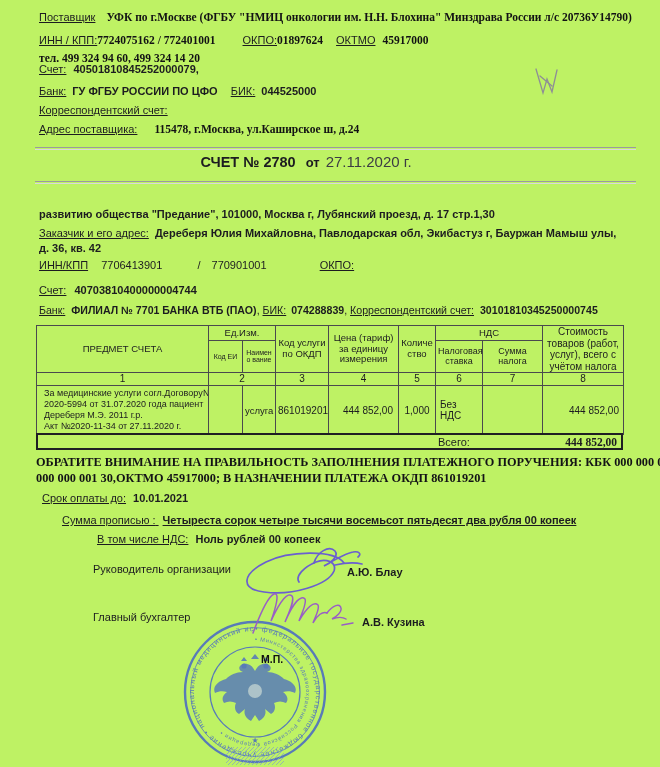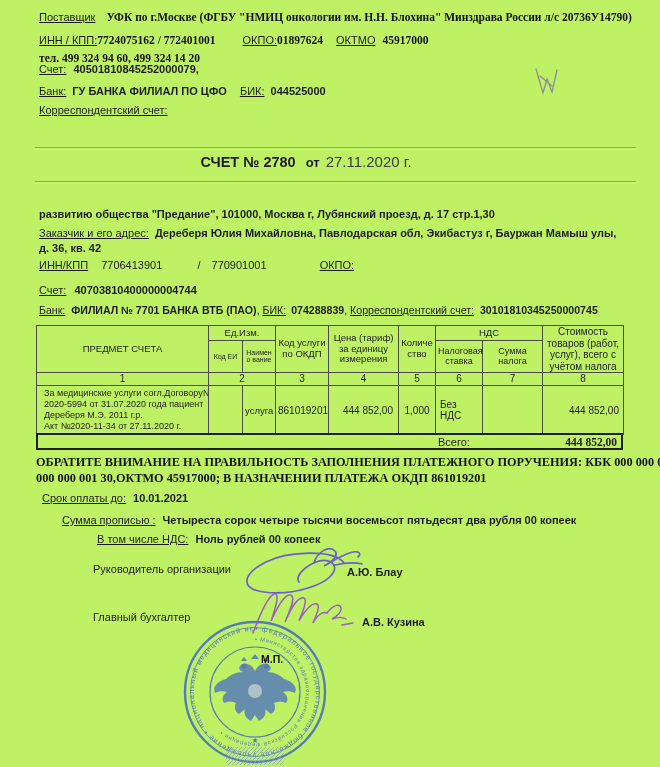--- a/index.html
+++ b/index.html
@@ -50,25 +50,29 @@
     <span class="u" style="margin-left:10px;">ОКТМО</span>
     <span class="serif" style="font-size:11.5px;margin-left:4px;">45917000</span>
   </div>
   <div class="row serif" style="left:39px;top:52px;font-size:11.5px;">тел. 499 324 94 60, 499 324 14 20</div>
   <div class="row" style="left:39px;top:63px;">
     <span class="u">Счет:</span>
     <span class="b" style="margin-left:4px;">40501810845252000079,</span>
   </div>
   <div class="row" style="left:39px;top:85px;">
     <span class="u">Банк:</span>
-    <span class="b" style="margin-left:3px;">ГУ БАНКА ФИЛИАЛ ПО ЦФО</span>
+    <span class="b" style="margin-left:3px;">ГУ ФГБУ РОССИИ ПО ЦФО</span>
     <span class="u" style="margin-left:10px;">БИК:</span>
     <span class="b" style="margin-left:3px;">044525000</span>
   </div>
   <div class="row u" style="left:39px;top:104px;">Корреспондентский счет:</div>
+  <div class="row" style="left:39px;top:123px;">
+    <span class="u">Адрес  поставщика:</span>
+    <span class="serif" style="font-size:11.5px;margin-left:14px;">115478, г.Москва, ул.Каширское ш, д.24</span>
+  </div>
 
   <div class="hr" style="top:147px;"></div>
 
   <div class="title-row">
     <span class="title-num">СЧЕТ № 2780</span><span class="title-of">от</span><span class="title-date">27.11.2020 г.</span>
   </div>
 
   <div class="hr" style="top:181px;"></div>
 
   <div class="row b" style="left:39px;top:208px;">развитию общества "Предание",  101000, Москва г, Лубянский проезд, д. 17 стр.1,30</div>
@@ -159,21 +163,21 @@
     <span class="tv">444 852,00</span>
   </div>
 
   <div class="row notice" style="left:36px;top:455px;">ОБРАТИТЕ ВНИМАНИЕ НА ПРАВИЛЬНОСТЬ ЗАПОЛНЕНИЯ ПЛАТЕЖНОГО ПОРУЧЕНИЯ: КБК  000 000 000</div>
   <div class="row notice" style="left:36px;top:471px;">000 000 001 30,ОКТМО 45917000; В НАЗНАЧЕНИИ ПЛАТЕЖА ОКДП 861019201</div>
 
   <div class="row" style="left:42px;top:492px;">
     <span class="u">Срок оплаты до:</span>
     <span class="b" style="margin-left:4px;">10.01.2021</span>
   </div>
-  <div class="row" style="left:62px;top:514px;">
+  <div class="row" style="left:62px;top:514px;text-decoration:underline;">
     <span class="u">Сумма  прописью :</span>
     <span class="b" style="margin-left:4px;">Четыреста сорок четыре тысячи восемьсот пятьдесят два рубля 00 копеек</span>
   </div>
   <div class="row" style="left:62px;top:533px;padding-left:35px;">
     <span class="u">В том числе НДС:</span>
     <span class="b" style="margin-left:4px;">Ноль рублей 00 копеек</span>
   </div>
 
   <div class="row" style="left:93px;top:563px;">Руководитель организации</div>
   <div class="row b" style="left:347px;top:566px;">А.Ю. Блау</div>

